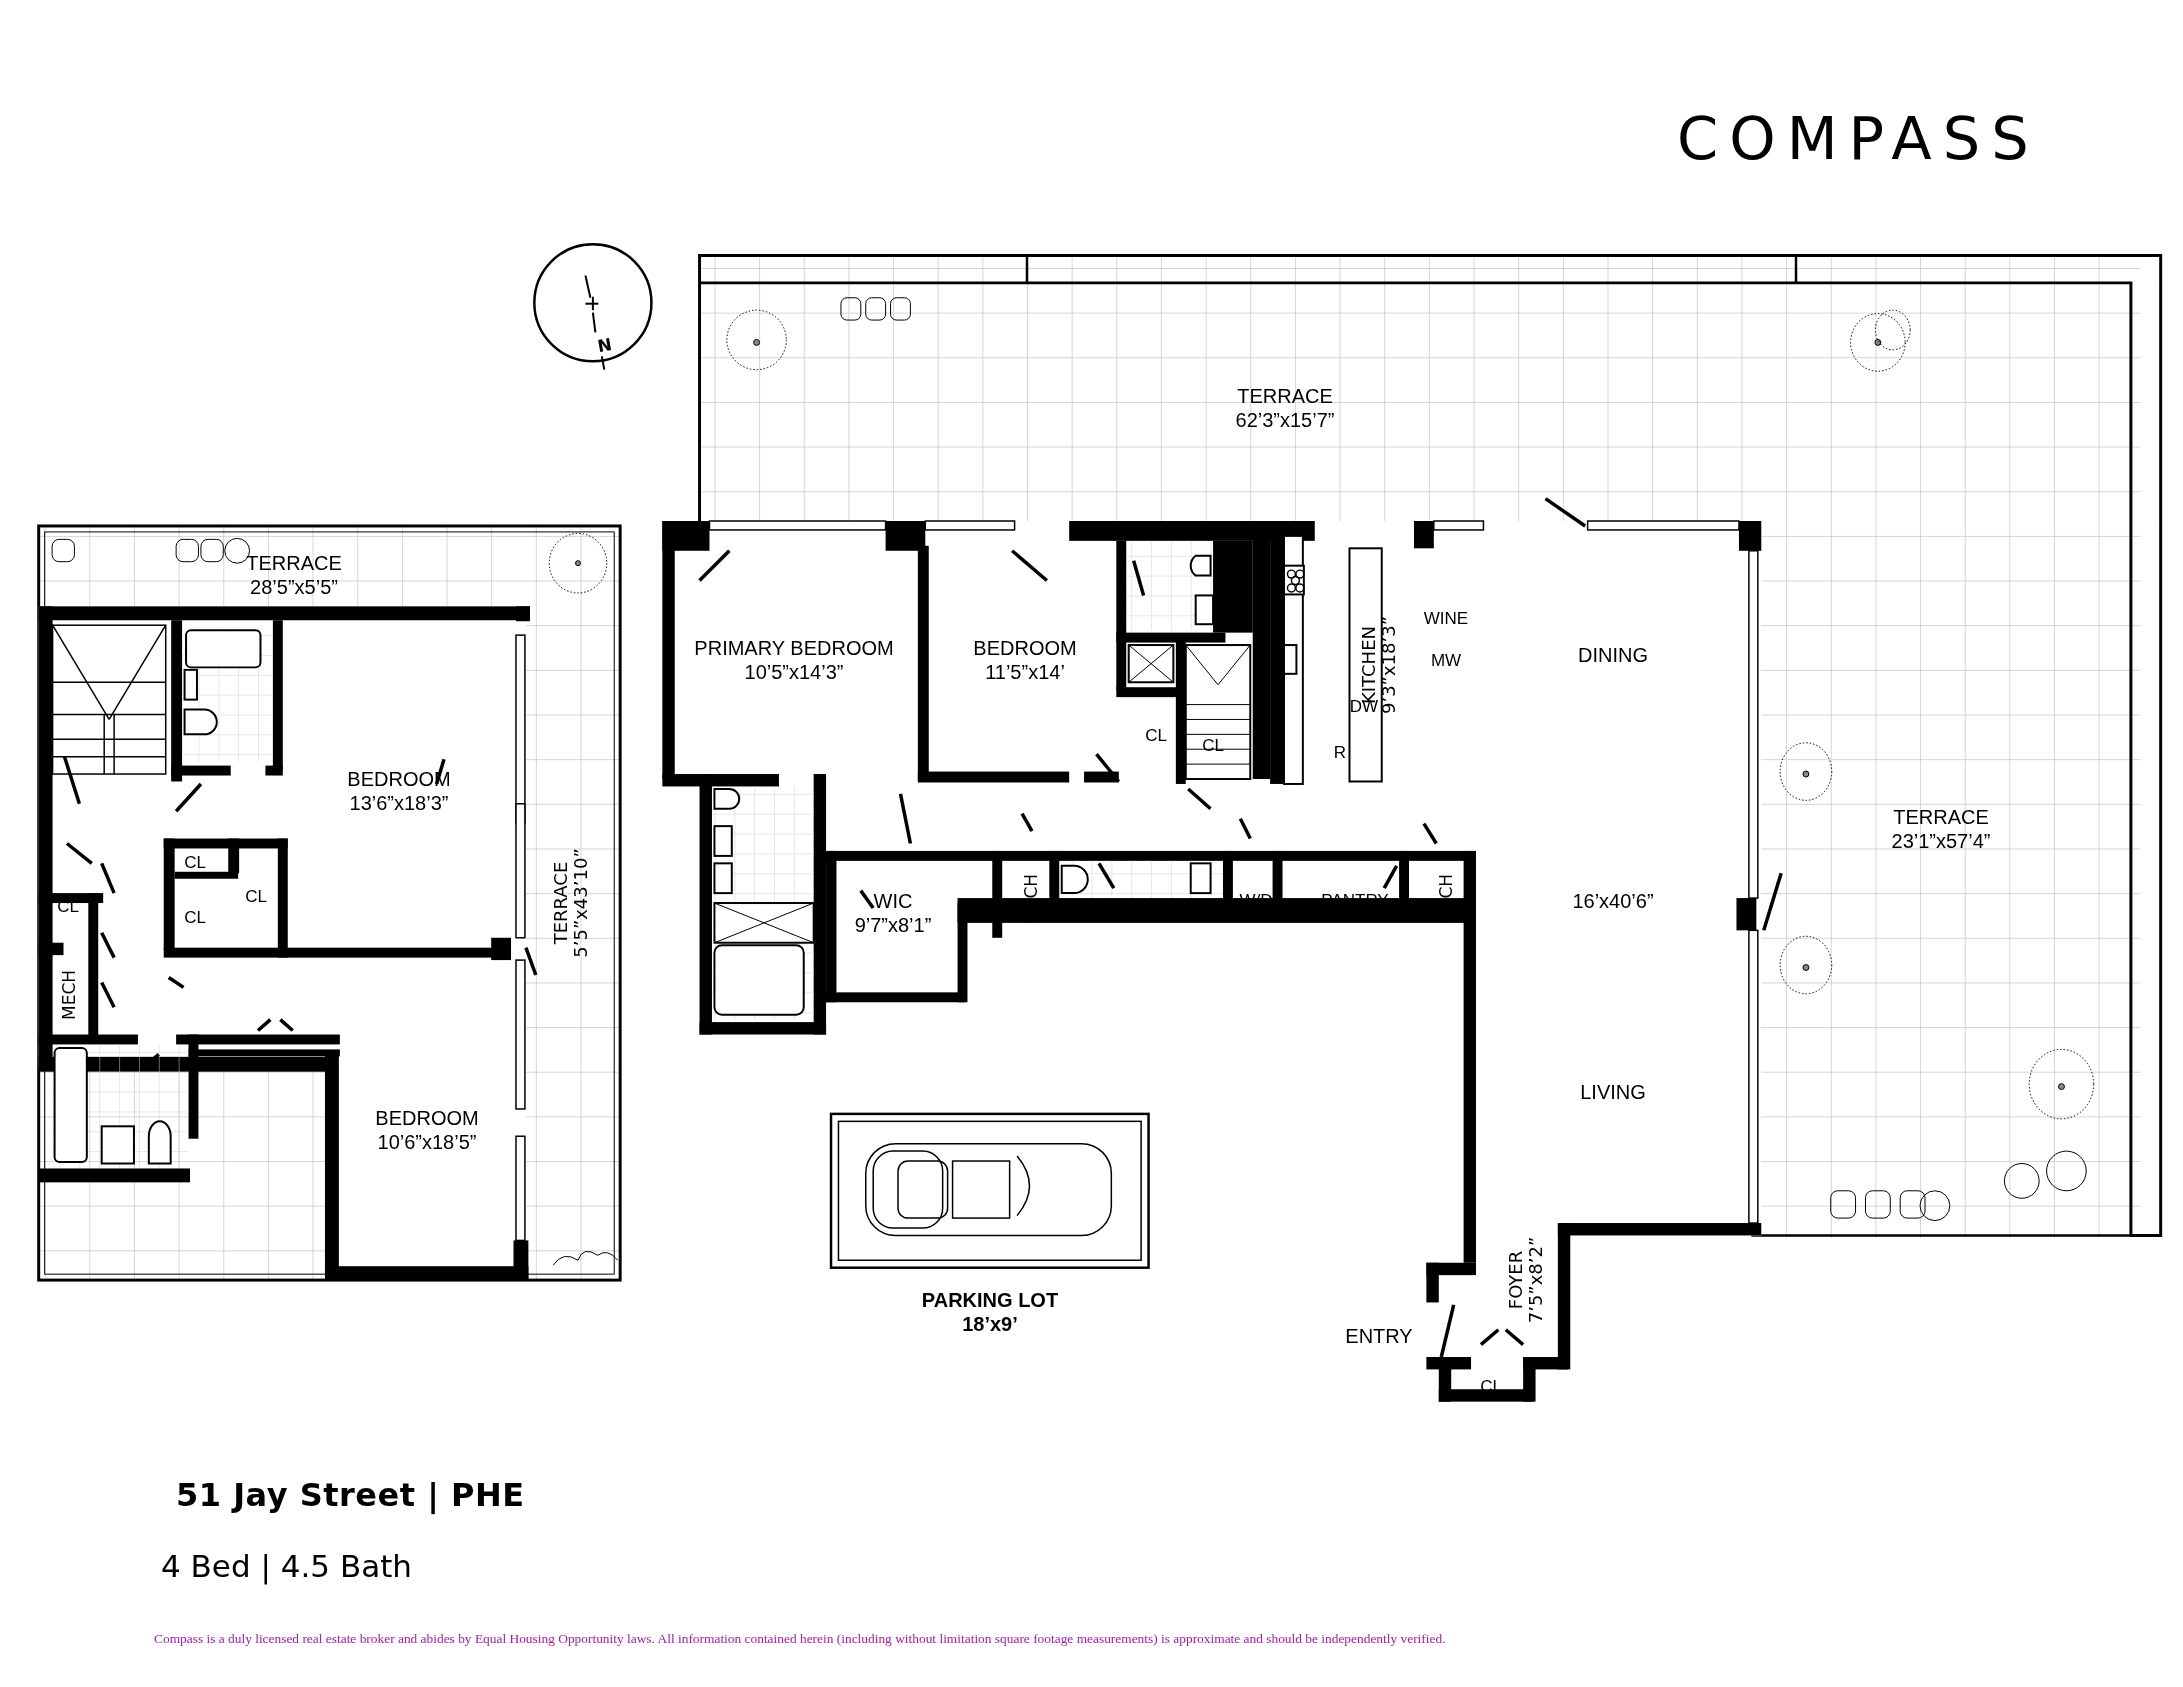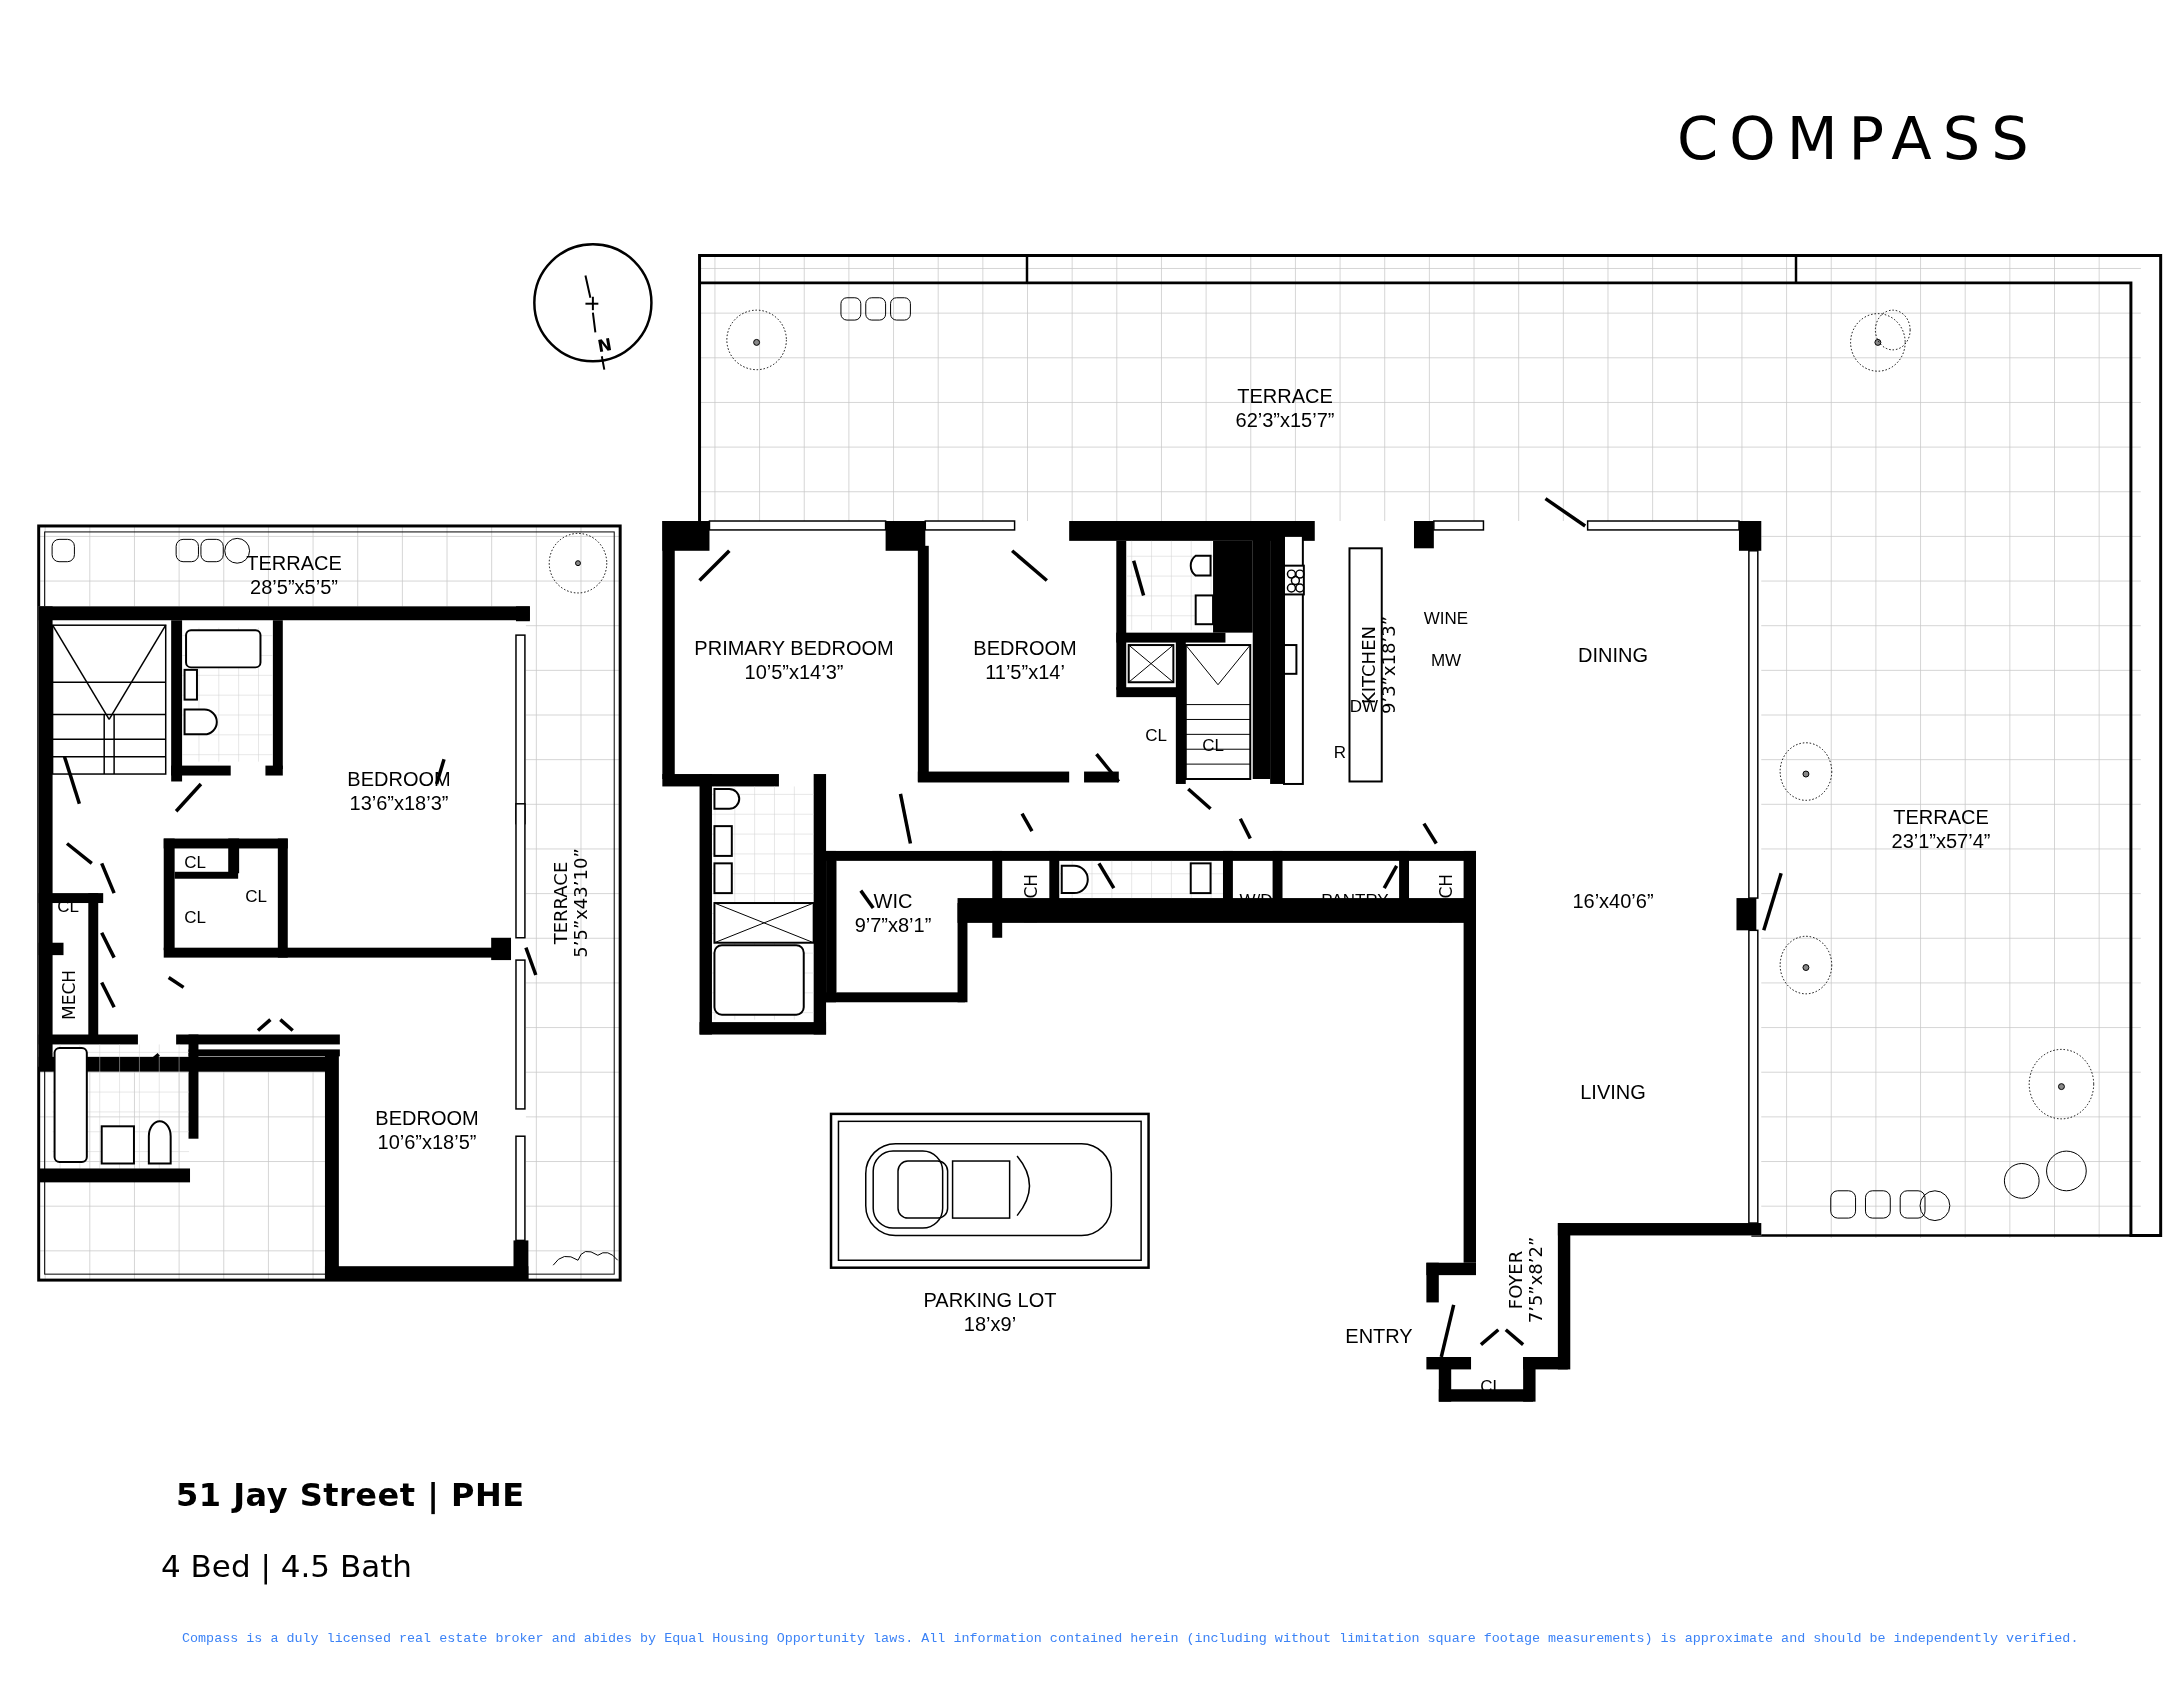--- a/index.html
+++ b/index.html
@@ -6,21 +6,21 @@
   body { width:2183px; height:1687px; position:relative; overflow:hidden; font-family:"Liberation Sans", sans-serif; color:#000; }
   .abs { position:absolute; }
   .logo { left:1677px; top:104px; font-size:59px; letter-spacing:11px; font-weight:400; font-family:"DejaVu Sans", sans-serif; }
   .plan { position:absolute; left:0; top:0; width:2183px; height:1687px; }
   .lbl { position:absolute; text-align:center; font-family:"Liberation Sans", sans-serif; font-size:20px; line-height:24px; white-space:nowrap; transform:translate(-50%,-50%); }
   .lbl .dim { display:block; }
   .vlbl { position:absolute; font-family:"DejaVu Sans", sans-serif; font-size:18px; line-height:20px; white-space:nowrap; transform:translate(-50%,-50%) rotate(-90deg); text-align:center; }
   .small { font-size:17px; }
   .title { left:176px; top:1476px; font-size:32px; font-weight:700; font-family:"DejaVu Sans", sans-serif; letter-spacing:0.5px; }
   .subtitle { left:161px; top:1548px; font-size:31px; font-family:"DejaVu Sans", sans-serif; }
-  .disclaimer { left:154px; top:1629px; font-size:13.4px; line-height:20px; color:#3b82f6; font-family:Liberation Mono, monospace; width:1935px;margin-left:28px; }
+  .disclaimer { left:154px; top:1629px; font-size:13.4px; line-height:20px; color:#a21caf; font-family:Liberation Serif, serif; width:1935px; }
 </style>
 </head>
 <body>
 
 <div class="abs logo">COMPASS</div>
 
 <svg class="plan" viewBox="0 0 4400 3400" xmlns="http://www.w3.org/2000/svg">
   <defs>
     <pattern id="grid" width="90" height="90" patternUnits="userSpaceOnUse">
       <path d="M90 0 L0 0 0 90" fill="none" stroke="#c8c8c8" stroke-width="3"></path>
@@ -368,21 +368,21 @@
 <div class="lbl small" style="left:1355px; top:901px;">PANTRY</div>
 <div class="vlbl small" style="left:1446px; top:899px;">MECH</div>
 <div class="lbl small" style="left:1156px; top:736px;">CL</div>
 <div class="lbl small" style="left:1213px; top:746px;">CL</div>
 <div class="vlbl" style="left:1526px; top:1280px;">
   <div>FOYER</div>
   <div>7’5”x8’2”</div>
 </div>
 <div class="lbl" style="left:1379px; top:1336px;">ENTRY</div>
 <div class="lbl small" style="left:1491px; top:1387px;">CL</div>
-<div class="lbl" style="left:990px; top:1312px;">
+<div class="lbl" style="left:990px; top:1312px;font-weight:bold;">
   <span>PARKING LOT</span>
   <span class="dim">18’x9’</span>
 </div>
 
 <div class="abs title">51 Jay Street | PHE</div>
 <div class="abs subtitle">4 Bed | 4.5 Bath</div>
 
 <div class="abs disclaimer">
   <div>Compass is a duly licensed real estate broker and abides by Equal Housing Opportunity laws.  All information contained herein (including without limitation square footage measurements) is approximate and should be independently verified.</div>
 </div>

